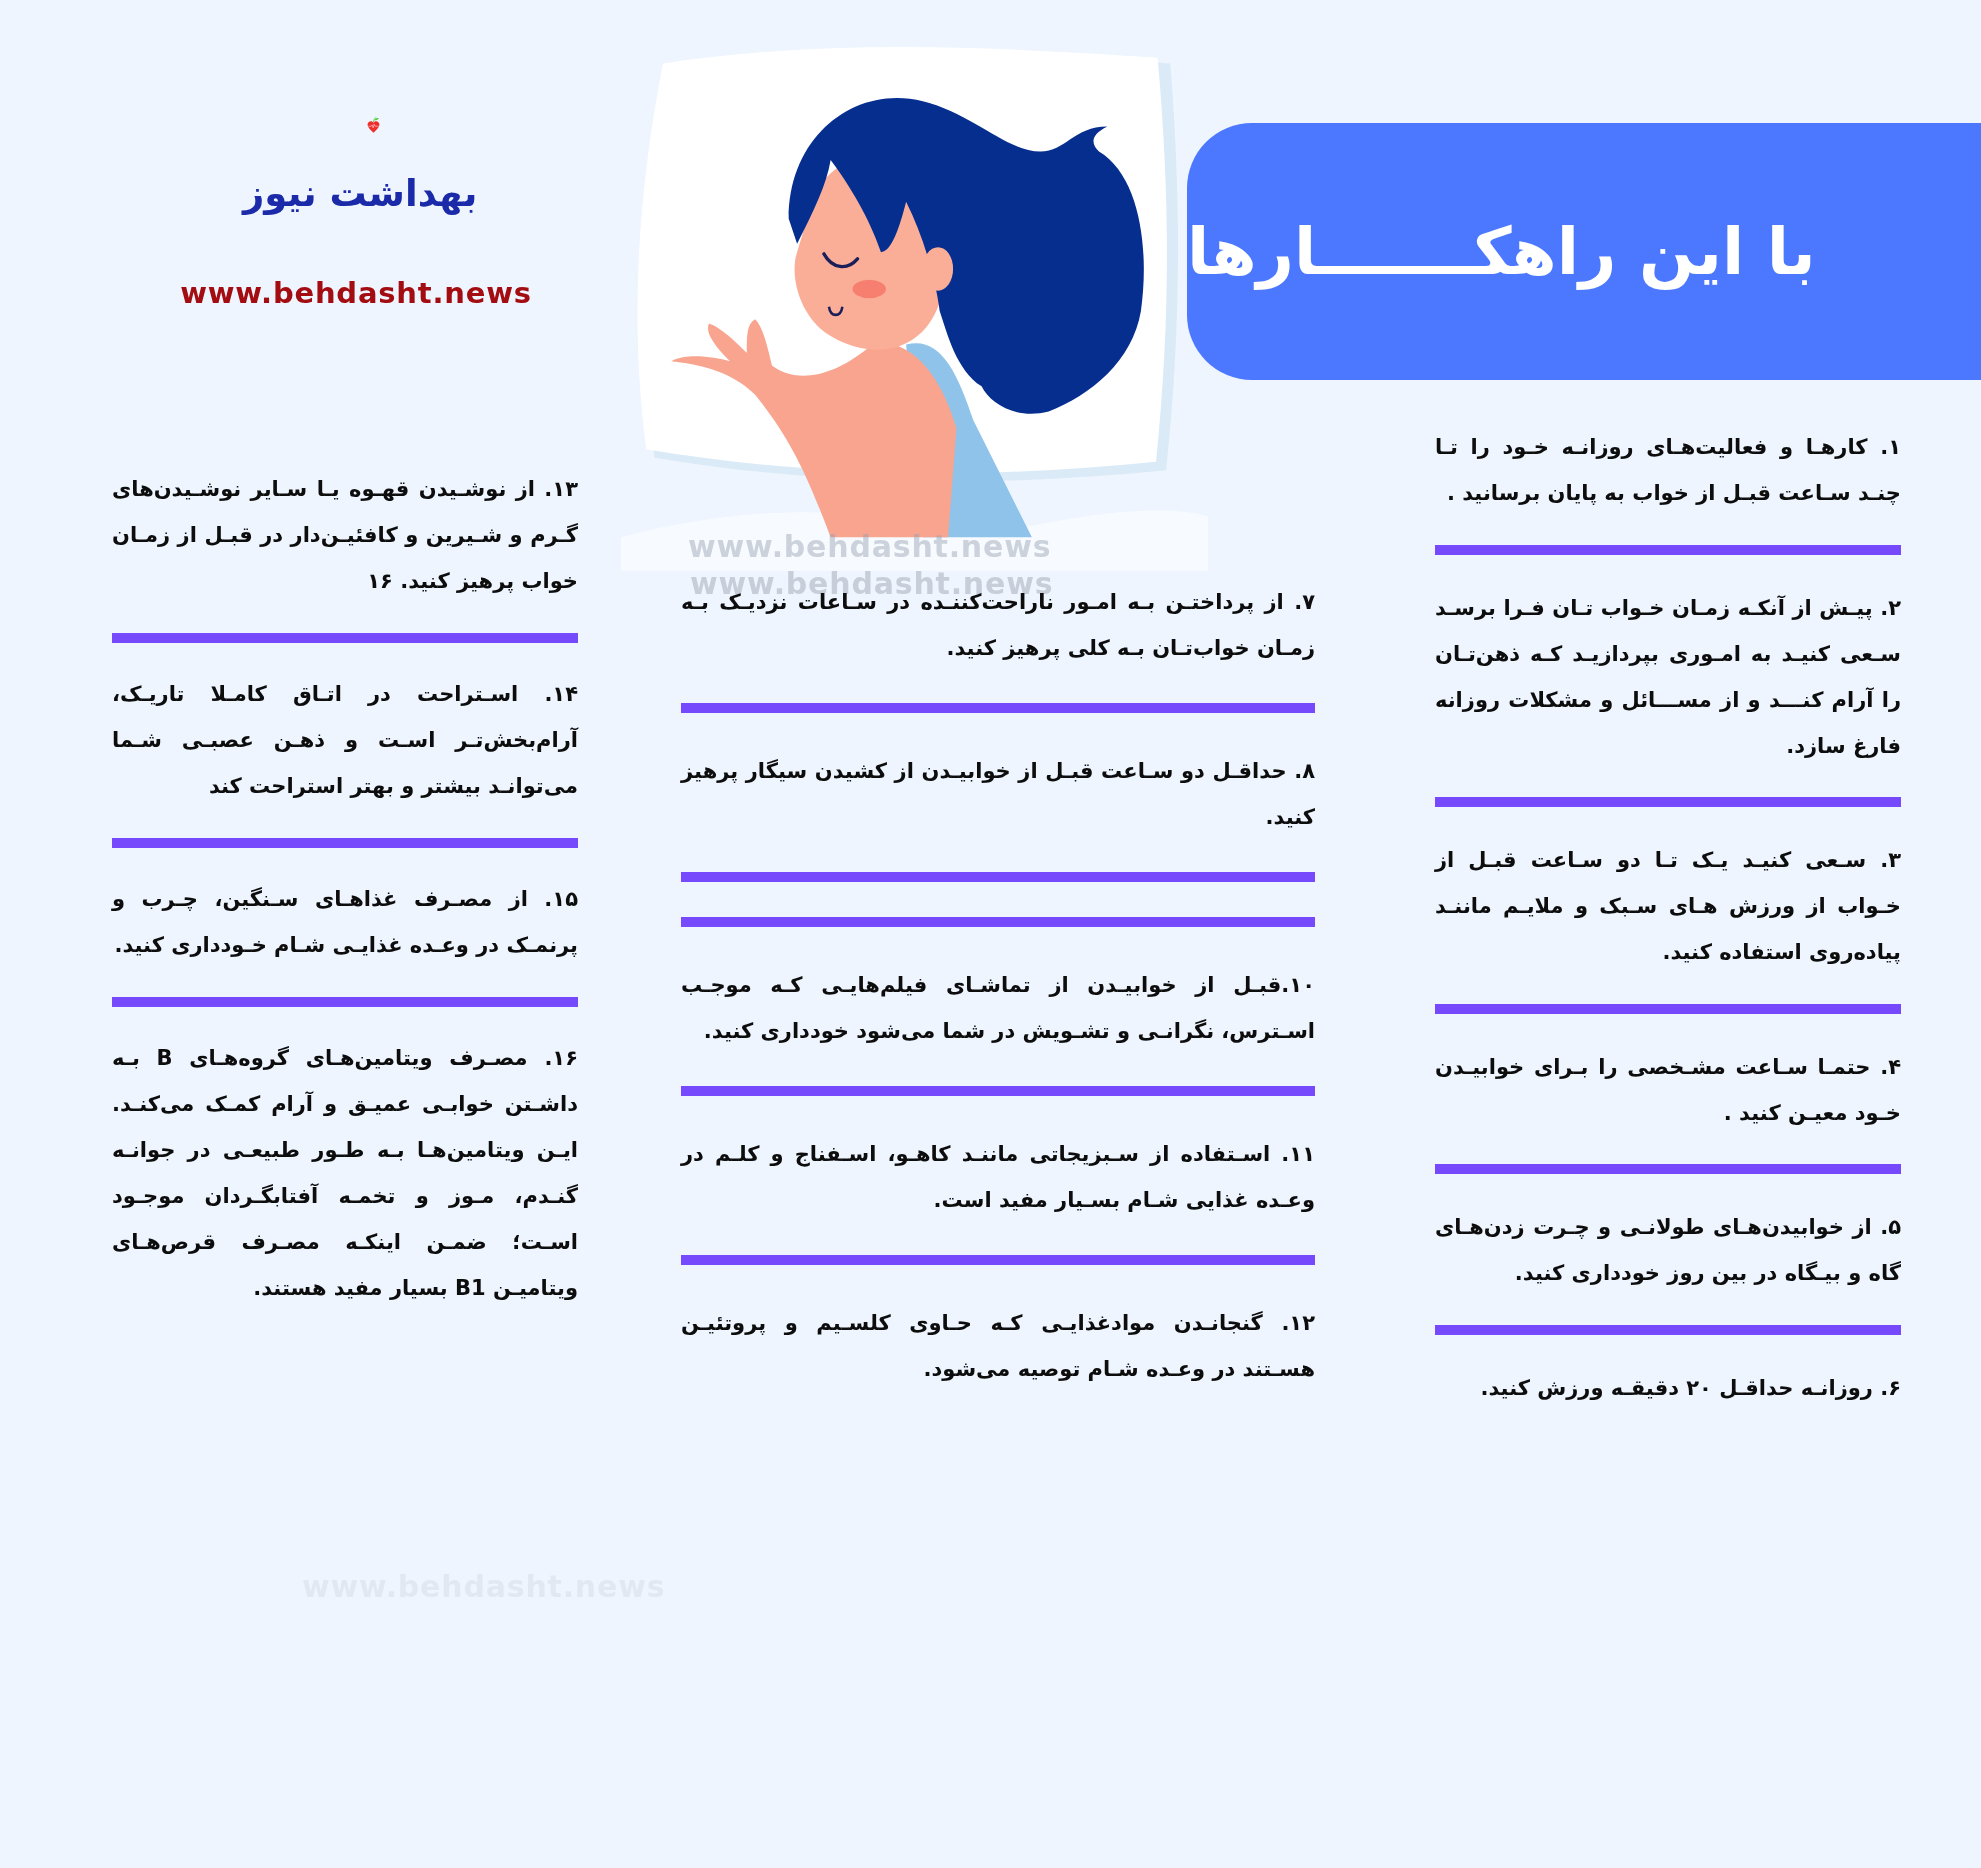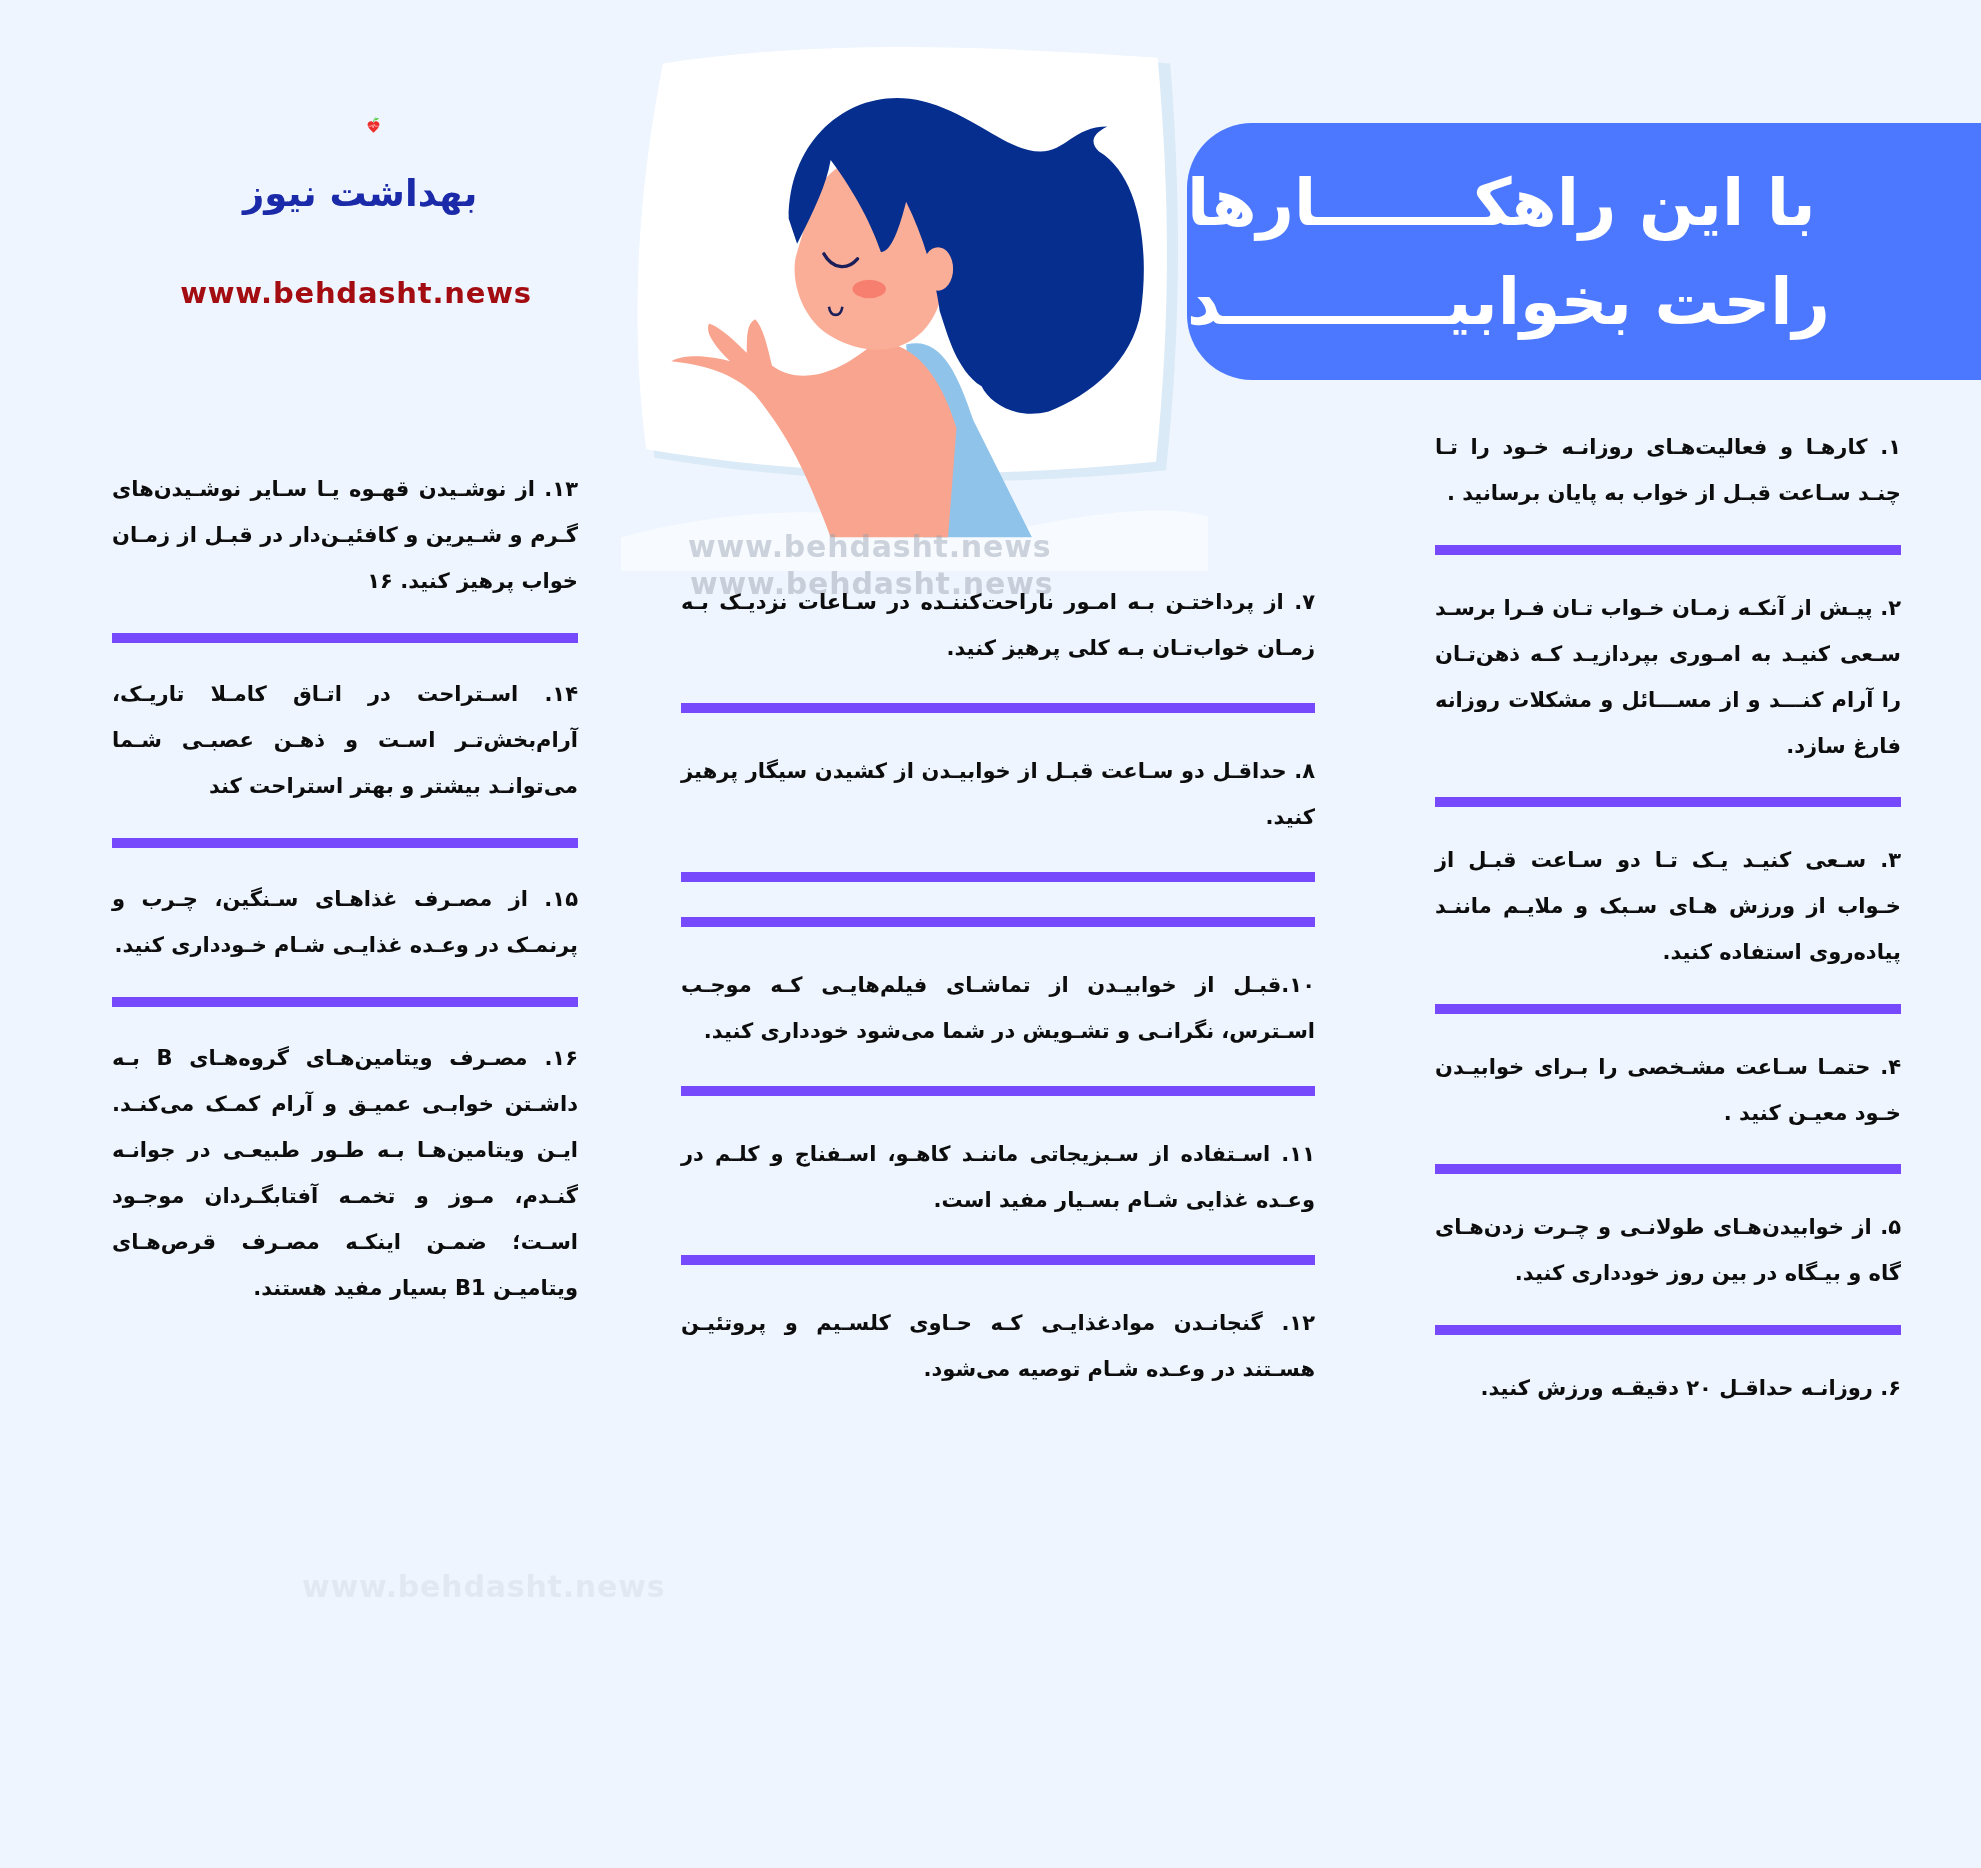--- a/index.html
+++ b/index.html
@@ -148,21 +148,20 @@
 
       <path d="M248 325 C 250 338, 262 338, 264 325" stroke="#1a1f5a" stroke-width="3" fill="none"></path>
     </svg>
     <div class="watermark" style="left: 67px; top: 495px;">www.behdasht.news</div>
   </div>
   <div class="watermark" style="left: 690px; top: 566px;">www.behdasht.news</div>
   <div class="watermark" style="left: 302px; top: 1569px; color: rgba(170,180,190,0.18);">www.behdasht.news</div>
 
   <div class="title-banner">
     <div class="title-line">با این راهکـــــــارها</div>
-    <div class="title-line">راحت بخوابیــــــــــد</div>
   </div>
 
   <div class="column col-right">
     <p class="tip">۱. کارهـا و فعالیت‌هـای روزانـه خـود را تـا چنـد سـاعت قبـل از خواب به پایان برسانید .</p>
     <hr class="divider">
     <p class="tip">۲. پیـش از آنکـه زمـان خـواب تـان فـرا برسـد سـعی کنیـد به امـوری بپردازیـد کـه ذهن‌تـان را آرام کنـــد و از مســـائل و مشکلات روزانه فارغ سازد.</p>
     <hr class="divider">
     <p class="tip">۳. سـعی کنیـد یـک تـا دو سـاعت قبـل از خـواب از ورزش هـای سـبک و ملایـم ماننـد پیاده‌روی استفاده کنید.</p>
     <hr class="divider">
     <p class="tip">۴. حتمـا سـاعت مشـخصی را بـرای خوابیـدن خـود معیـن کنید .</p>

